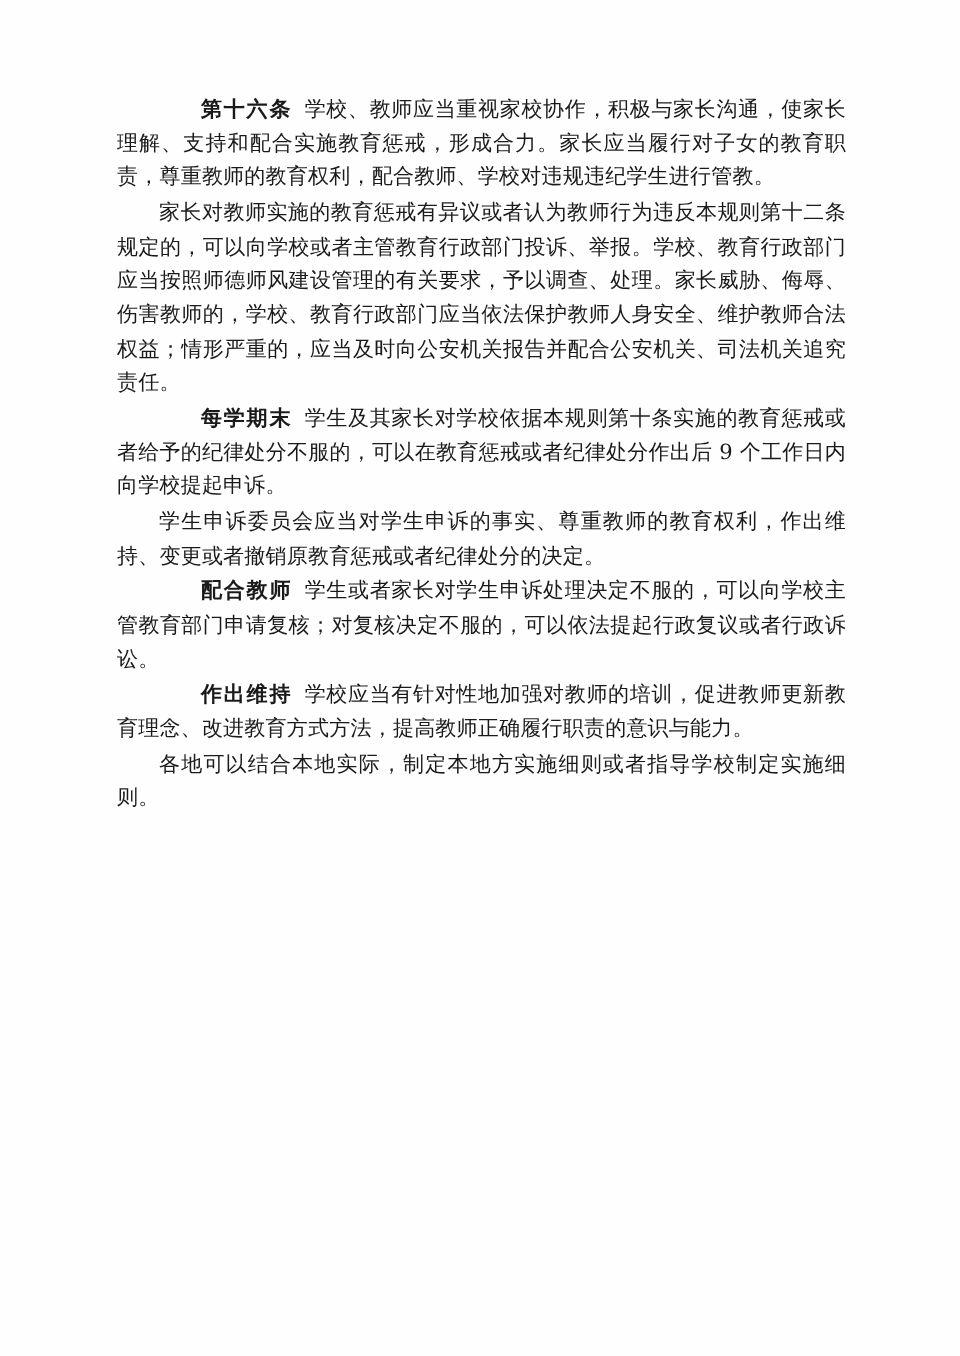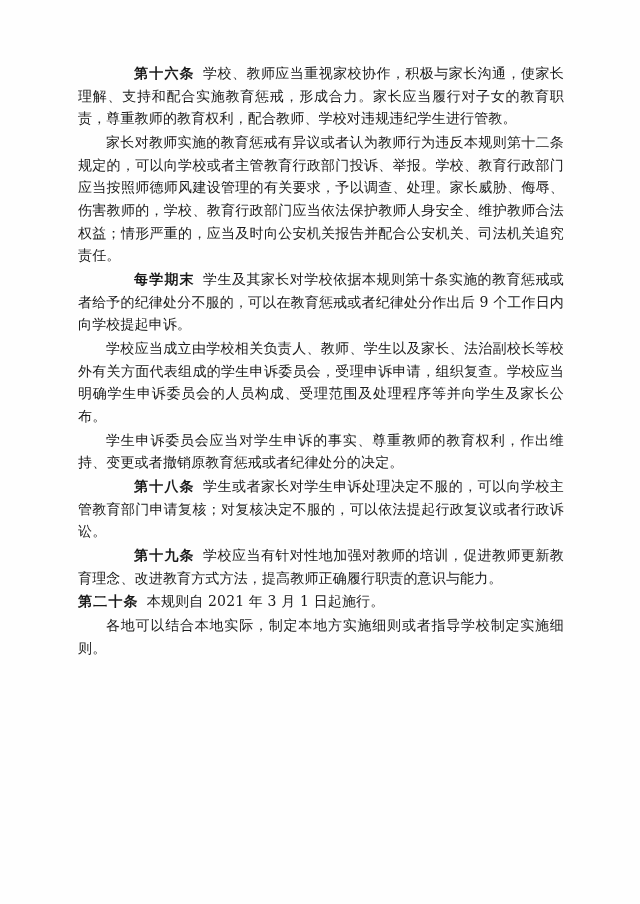--- a/index.html
+++ b/index.html
@@ -71,39 +71,33 @@
     </p>
 
     <p class="para">
       <span>家长对教师实施的教育惩戒有异议或者认为教师行为违反本规则第十二条规定的，可以向学校或者主管教育行政部门投诉、举报。学校、教育行政部门应当按照师德师风建设管理的有关要求，予以调查、处理。家长威胁、侮辱、伤害教师的，学校、教育行政部门应当依法保护教师人身安全、维护教师合法权益；情形严重的，应当及时向公安机关报告并配合公安机关、司法机关追究责任。</span>
     </p>
 
     <p class="para gap">
       <span class="art art-lead">每学期末</span><span>学生及其家长对学校依据本规则第十条实施的教育惩戒或者给予的纪律处分不服的，可以在教育惩戒或者纪律处分作出后 9 个工作日内向学校提起申诉。</span>
     </p>
 
-    <p class="para">
-      <span>学校应当成立由学校相关负责人、教师、学生以及家长、法治副校长等校外有关方面代表组成的学生申诉委员会，受理申诉申请，组织复查。学校应当明确学生申诉委员会的人员构成、受理范围及处理程序等并向学生及家长公布。</span>
-    </p>
 
     <p class="para gap">
       <span>学生申诉委员会应当对学生申诉的事实、尊重教师的教育权利，作出维持、变更或者撤销原教育惩戒或者纪律处分的决定。</span>
     </p>
 
     <p class="para gap-sm">
-      <span class="art art-lead">第十八条</span><span>学生或者家长对学生申诉处理决定不服的，可以向学校主管教育部门申请复核；对复核决定不服的，可以依法提起行政复议或者行政诉讼。</span>
+      <span class="art art-lead">配合教师</span><span>学生或者家长对学生申诉处理决定不服的，可以向学校主管教育部门申请复核；对复核决定不服的，可以依法提起行政复议或者行政诉讼。</span>
     </p>
 
     <p class="para">
-      <span class="art art-lead">第十九条</span><span>学校应当有针对性地加强对教师的培训，促进教师更新教育理念、改进教育方式方法，提高教师正确履行职责的意识与能力。</span>
+      <span class="art art-lead">作出维持</span><span>学校应当有针对性地加强对教师的培训，促进教师更新教育理念、改进教育方式方法，提高教师正确履行职责的意识与能力。</span>
     </p>
 
 
-    <p class="para gap no-indent">
-      <span class="art art-lead">第二十条</span><span>本规则自 2021 年 3 月 1 日起施行。</span>
-    </p>
 
     <p class="para">
       <span>各地可以结合本地实际，制定本地方实施细则或者指导学校制定实施细则。</span>
     </p>
 
   </div>
 </div>
 
 </body></html>

